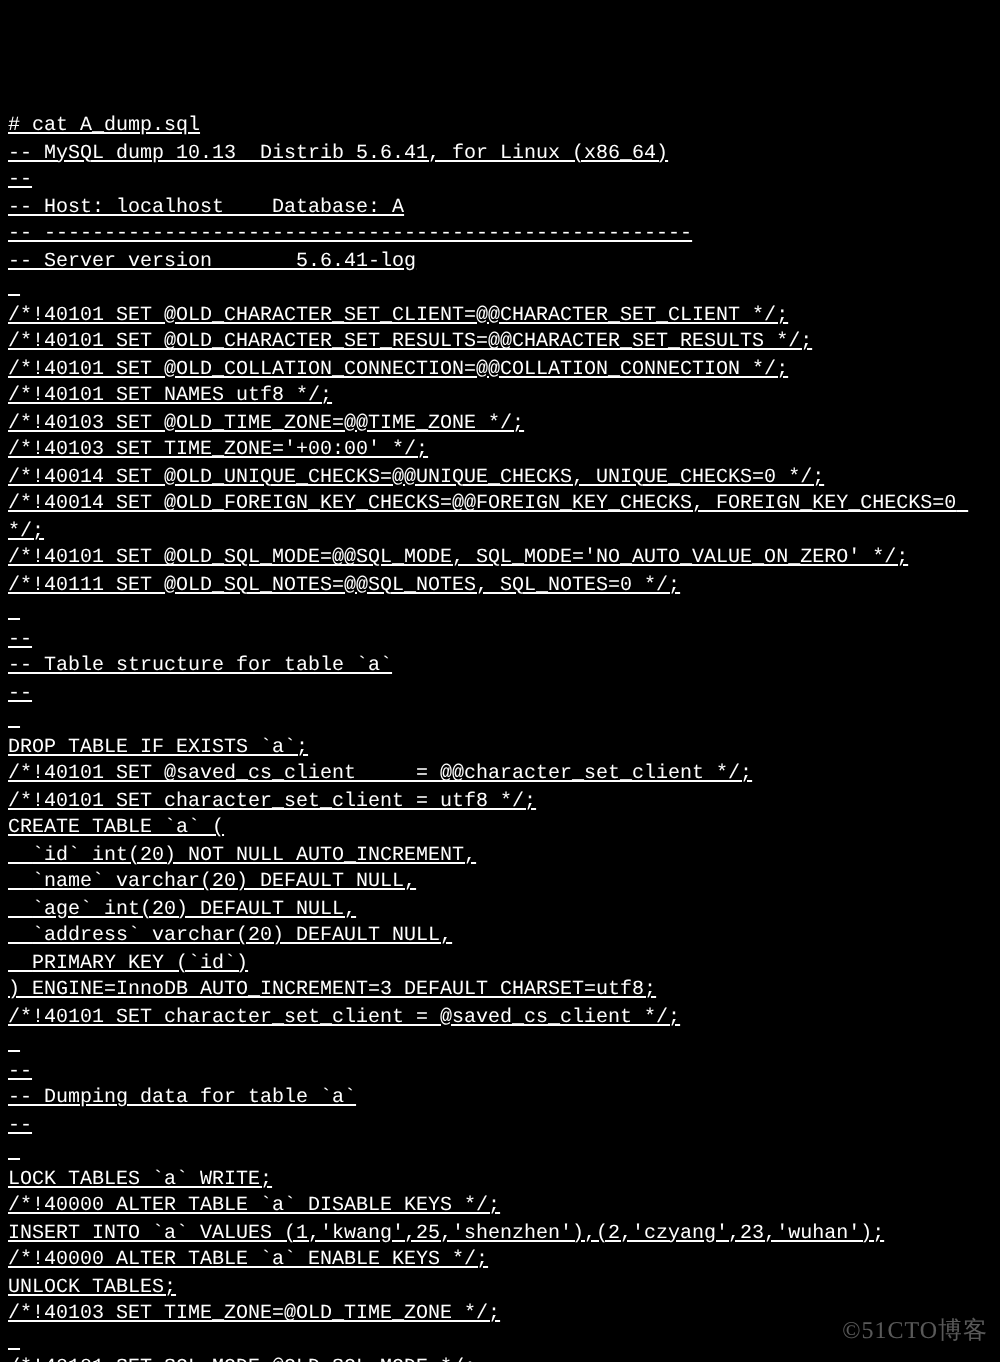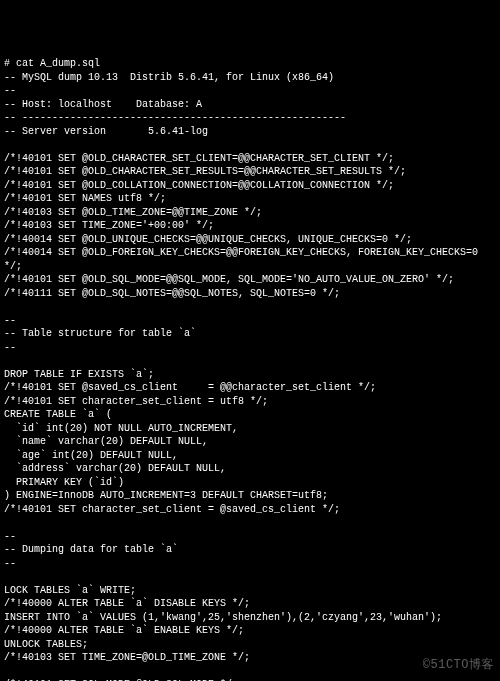--- a/index.html
+++ b/index.html
@@ -16,28 +16,29 @@
       width: 500px;
       height: 681px;
       padding: 3px 4px;
       overflow: hidden;
       position: relative;
       white-space: pre-wrap;
       word-break: break-all;
     }
     .line {
       display: block;
+      text-decoration: underline;
     }
     .watermark {
       position: absolute;
       right: 6px;
       bottom: 8px;
       color: rgba(255,255,255,0.35);
       font-size: 12px;
-      font-family: Liberation Mono, monospace;
+      font-family: Liberation Serif, serif;
       letter-spacing: 0.5px;
     }
   </style>
 </head>
 <body>
 
 
 
 <div id="terminal"><span class="line"># cat A_dump.sql</span><span class="line">-- MySQL dump 10.13  Distrib 5.6.41, for Linux (x86_64)</span><span class="line">--</span><span class="line">-- Host: localhost    Database: A</span><span class="line">-- ------------------------------------------------------</span><span class="line">-- Server version       5.6.41-log</span><span class="line">&nbsp;</span><span class="line">/*!40101 SET @OLD_CHARACTER_SET_CLIENT=@@CHARACTER_SET_CLIENT */;</span><span class="line">/*!40101 SET @OLD_CHARACTER_SET_RESULTS=@@CHARACTER_SET_RESULTS */;</span><span class="line">/*!40101 SET @OLD_COLLATION_CONNECTION=@@COLLATION_CONNECTION */;</span><span class="line">/*!40101 SET NAMES utf8 */;</span><span class="line">/*!40103 SET @OLD_TIME_ZONE=@@TIME_ZONE */;</span><span class="line">/*!40103 SET TIME_ZONE='+00:00' */;</span><span class="line">/*!40014 SET @OLD_UNIQUE_CHECKS=@@UNIQUE_CHECKS, UNIQUE_CHECKS=0 */;</span><span class="line">/*!40014 SET @OLD_FOREIGN_KEY_CHECKS=@@FOREIGN_KEY_CHECKS, FOREIGN_KEY_CHECKS=0 */;</span><span class="line">/*!40101 SET @OLD_SQL_MODE=@@SQL_MODE, SQL_MODE='NO_AUTO_VALUE_ON_ZERO' */;</span><span class="line">/*!40111 SET @OLD_SQL_NOTES=@@SQL_NOTES, SQL_NOTES=0 */;</span><span class="line">&nbsp;</span><span class="line">--</span><span class="line">-- Table structure for table `a`</span><span class="line">--</span><span class="line">&nbsp;</span><span class="line">DROP TABLE IF EXISTS `a`;</span><span class="line">/*!40101 SET @saved_cs_client     = @@character_set_client */;</span><span class="line">/*!40101 SET character_set_client = utf8 */;</span><span class="line">CREATE TABLE `a` (</span><span class="line">  `id` int(20) NOT NULL AUTO_INCREMENT,</span><span class="line">  `name` varchar(20) DEFAULT NULL,</span><span class="line">  `age` int(20) DEFAULT NULL,</span><span class="line">  `address` varchar(20) DEFAULT NULL,</span><span class="line">  PRIMARY KEY (`id`)</span><span class="line">) ENGINE=InnoDB AUTO_INCREMENT=3 DEFAULT CHARSET=utf8;</span><span class="line">/*!40101 SET character_set_client = @saved_cs_client */;</span><span class="line">&nbsp;</span><span class="line">--</span><span class="line">-- Dumping data for table `a`</span><span class="line">--</span><span class="line">&nbsp;</span><span class="line">LOCK TABLES `a` WRITE;</span><span class="line">/*!40000 ALTER TABLE `a` DISABLE KEYS */;</span><span class="line">INSERT INTO `a` VALUES (1,'kwang',25,'shenzhen'),(2,'czyang',23,'wuhan');</span><span class="line">/*!40000 ALTER TABLE `a` ENABLE KEYS */;</span><span class="line">UNLOCK TABLES;</span><span class="line">/*!40103 SET TIME_ZONE=@OLD_TIME_ZONE */;</span><span class="line">&nbsp;</span><span class="line">/*!40101 SET SQL_MODE=@OLD_SQL_MODE */;</span></div>
 

